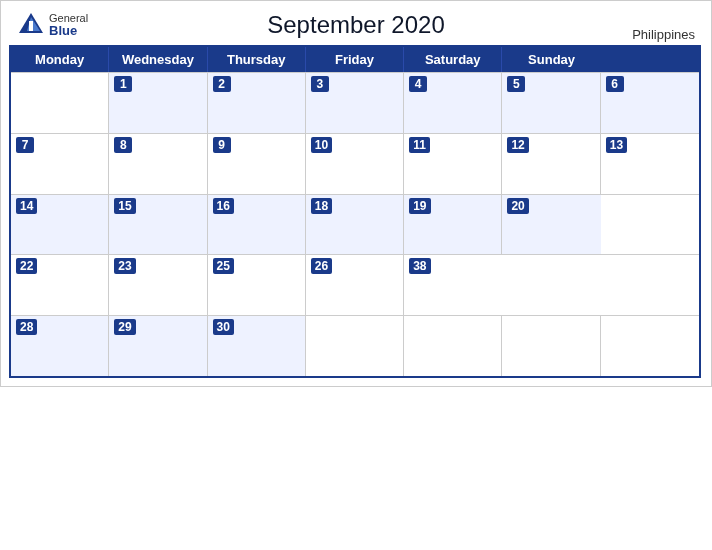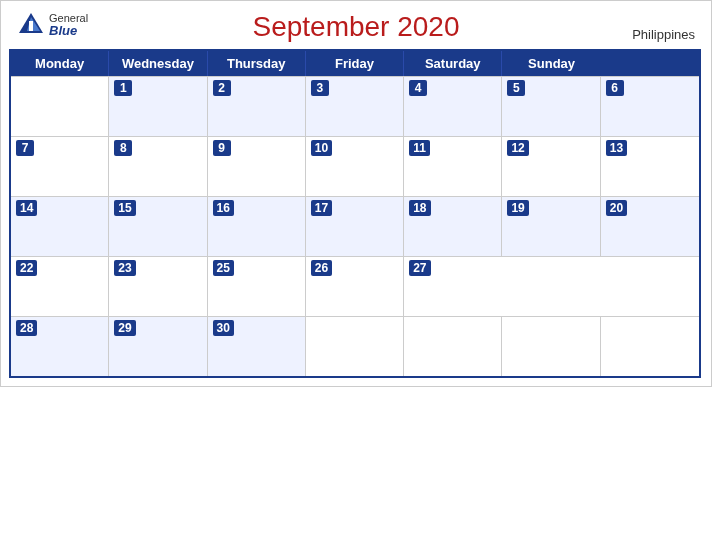--- a/index.html
+++ b/index.html
@@ -39,30 +39,29 @@
     }
     .logo-general {
       font-size: 11px;
       color: #333;
       font-weight: normal;
     }
     .logo-blue {
       font-size: 13px;
       color: #1a3a8a;
       font-weight: bold;
-      font-style: italic;
     }
     .logo-icon {
       width: 28px;
       height: 28px;
       margin-right: 4px;
     }
     .calendar-title {
-      font-size: 28px;
-      color: #b91c1c;
+      font-size: 24px;
+      color: #0f172a;
       font-weight: normal;
       text-align: right;
     }
     .country-label {
       position: absolute;
       right: 16px;
       top: 26px;
       font-size: 13px;
       color: #333;
     }
@@ -220,23 +219,20 @@
           <div class="day-cell">
             <span class="date-number">14</span>
           </div>
           <div class="day-cell">
             <span class="date-number">15</span>
           </div>
           <div class="day-cell">
             <span class="date-number">16</span>
           </div>
           <div class="day-cell">
-            <span class="date-number">17</span>
-          </div>
-          <div class="day-cell">
             <span class="date-number">18</span>
           </div>
           <div class="day-cell">
             <span class="date-number">19</span>
           </div>
           <div class="day-cell">
             <span class="date-number">20</span>
           </div>
         </div>
         <div class="week-row">
@@ -246,21 +242,21 @@
           <div class="day-cell">
             <span class="date-number">23</span>
           </div>
           <div class="day-cell">
             <span class="date-number">25</span>
           </div>
           <div class="day-cell">
             <span class="date-number">26</span>
           </div>
           <div class="day-cell">
-            <span class="date-number">27</span>
+            <span class="date-number">38</span>
           </div>
         </div>
         <div class="week-row">
           <div class="day-cell">
             <span class="date-number">28</span>
           </div>
           <div class="day-cell">
             <span class="date-number">29</span>
           </div>
           <div class="day-cell">

